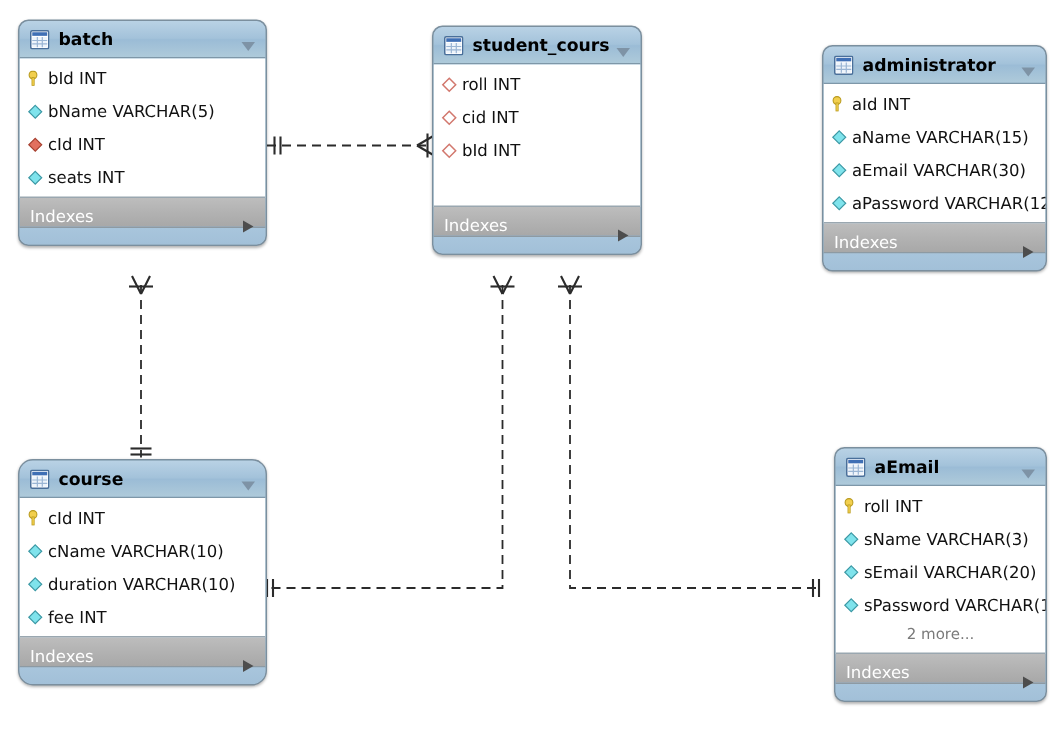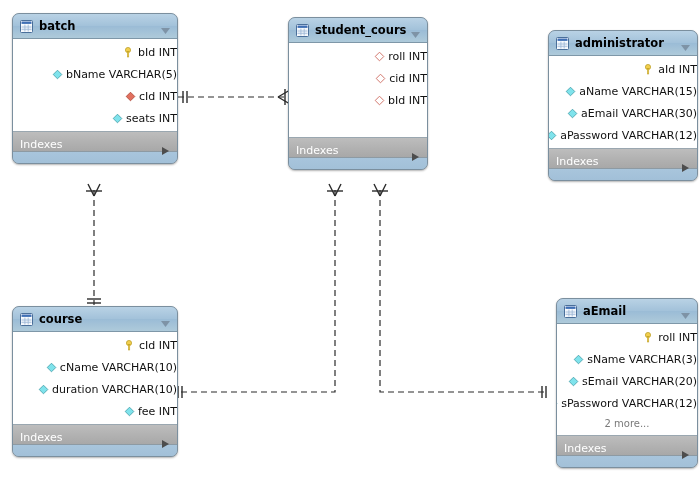--- a/index.html
+++ b/index.html
@@ -78,21 +78,20 @@
     background: #ffffff;
     border-bottom: 1px solid #9aa7b0;
     padding: 2px 0 2px 0;
   }
   .col-row {
     display: flex;
     align-items: center;
     height: 22px;
     padding-left: 5px;
     white-space: nowrap;
-    justify-content: flex-end;
   }
   .col-ico {
     width: 11px;
     height: 11px;
     flex: 0 0 11px;
     margin-right: 3px;
     position: relative;
   }
   .col-ico svg { display:block; }
   .col-name {
@@ -367,21 +366,21 @@
       <span class="idx-label">Indexes</span>
       <span class="idx-arrow">
         <svg width="10" height="10" viewBox="0 0 10 10">
             <polygon points="2,1 9,5 2,9" fill="#4d4d4d"></polygon>
           </svg>
       </span>
     </div>
     <div class="tbl-foot"></div>
   </div>
 
-  <div class="table-card" style="left:12px; top:306px; width:166px;">
+  <div class="table-card" style="left:12px; top:306px; width:166px;border-radius:10px;">
     <div class="tbl-header">
       <span class="tbl-icon">
         <svg width="13" height="13" viewBox="0 0 13 13">
           <rect x="0.5" y="0.5" width="12" height="12" rx="1" fill="#ffffff" stroke="#4a6f9a"></rect>
           <rect x="1.5" y="1.5" width="10" height="2.4" fill="#3f6fb5"></rect>
           <rect x="1.5" y="4.6" width="10" height="6.9" fill="#eef4fb"></rect>
           <line x1="4.9" y1="4.6" x2="4.9" y2="11.5" stroke="#9ab5d4" stroke-width="0.8"></line>
           <line x1="8.2" y1="4.6" x2="8.2" y2="11.5" stroke="#9ab5d4" stroke-width="0.8"></line>
           <line x1="1.5" y1="7.0" x2="11.5" y2="7.0" stroke="#9ab5d4" stroke-width="0.8"></line>
           <line x1="1.5" y1="9.3" x2="11.5" y2="9.3" stroke="#9ab5d4" stroke-width="0.8"></line>

